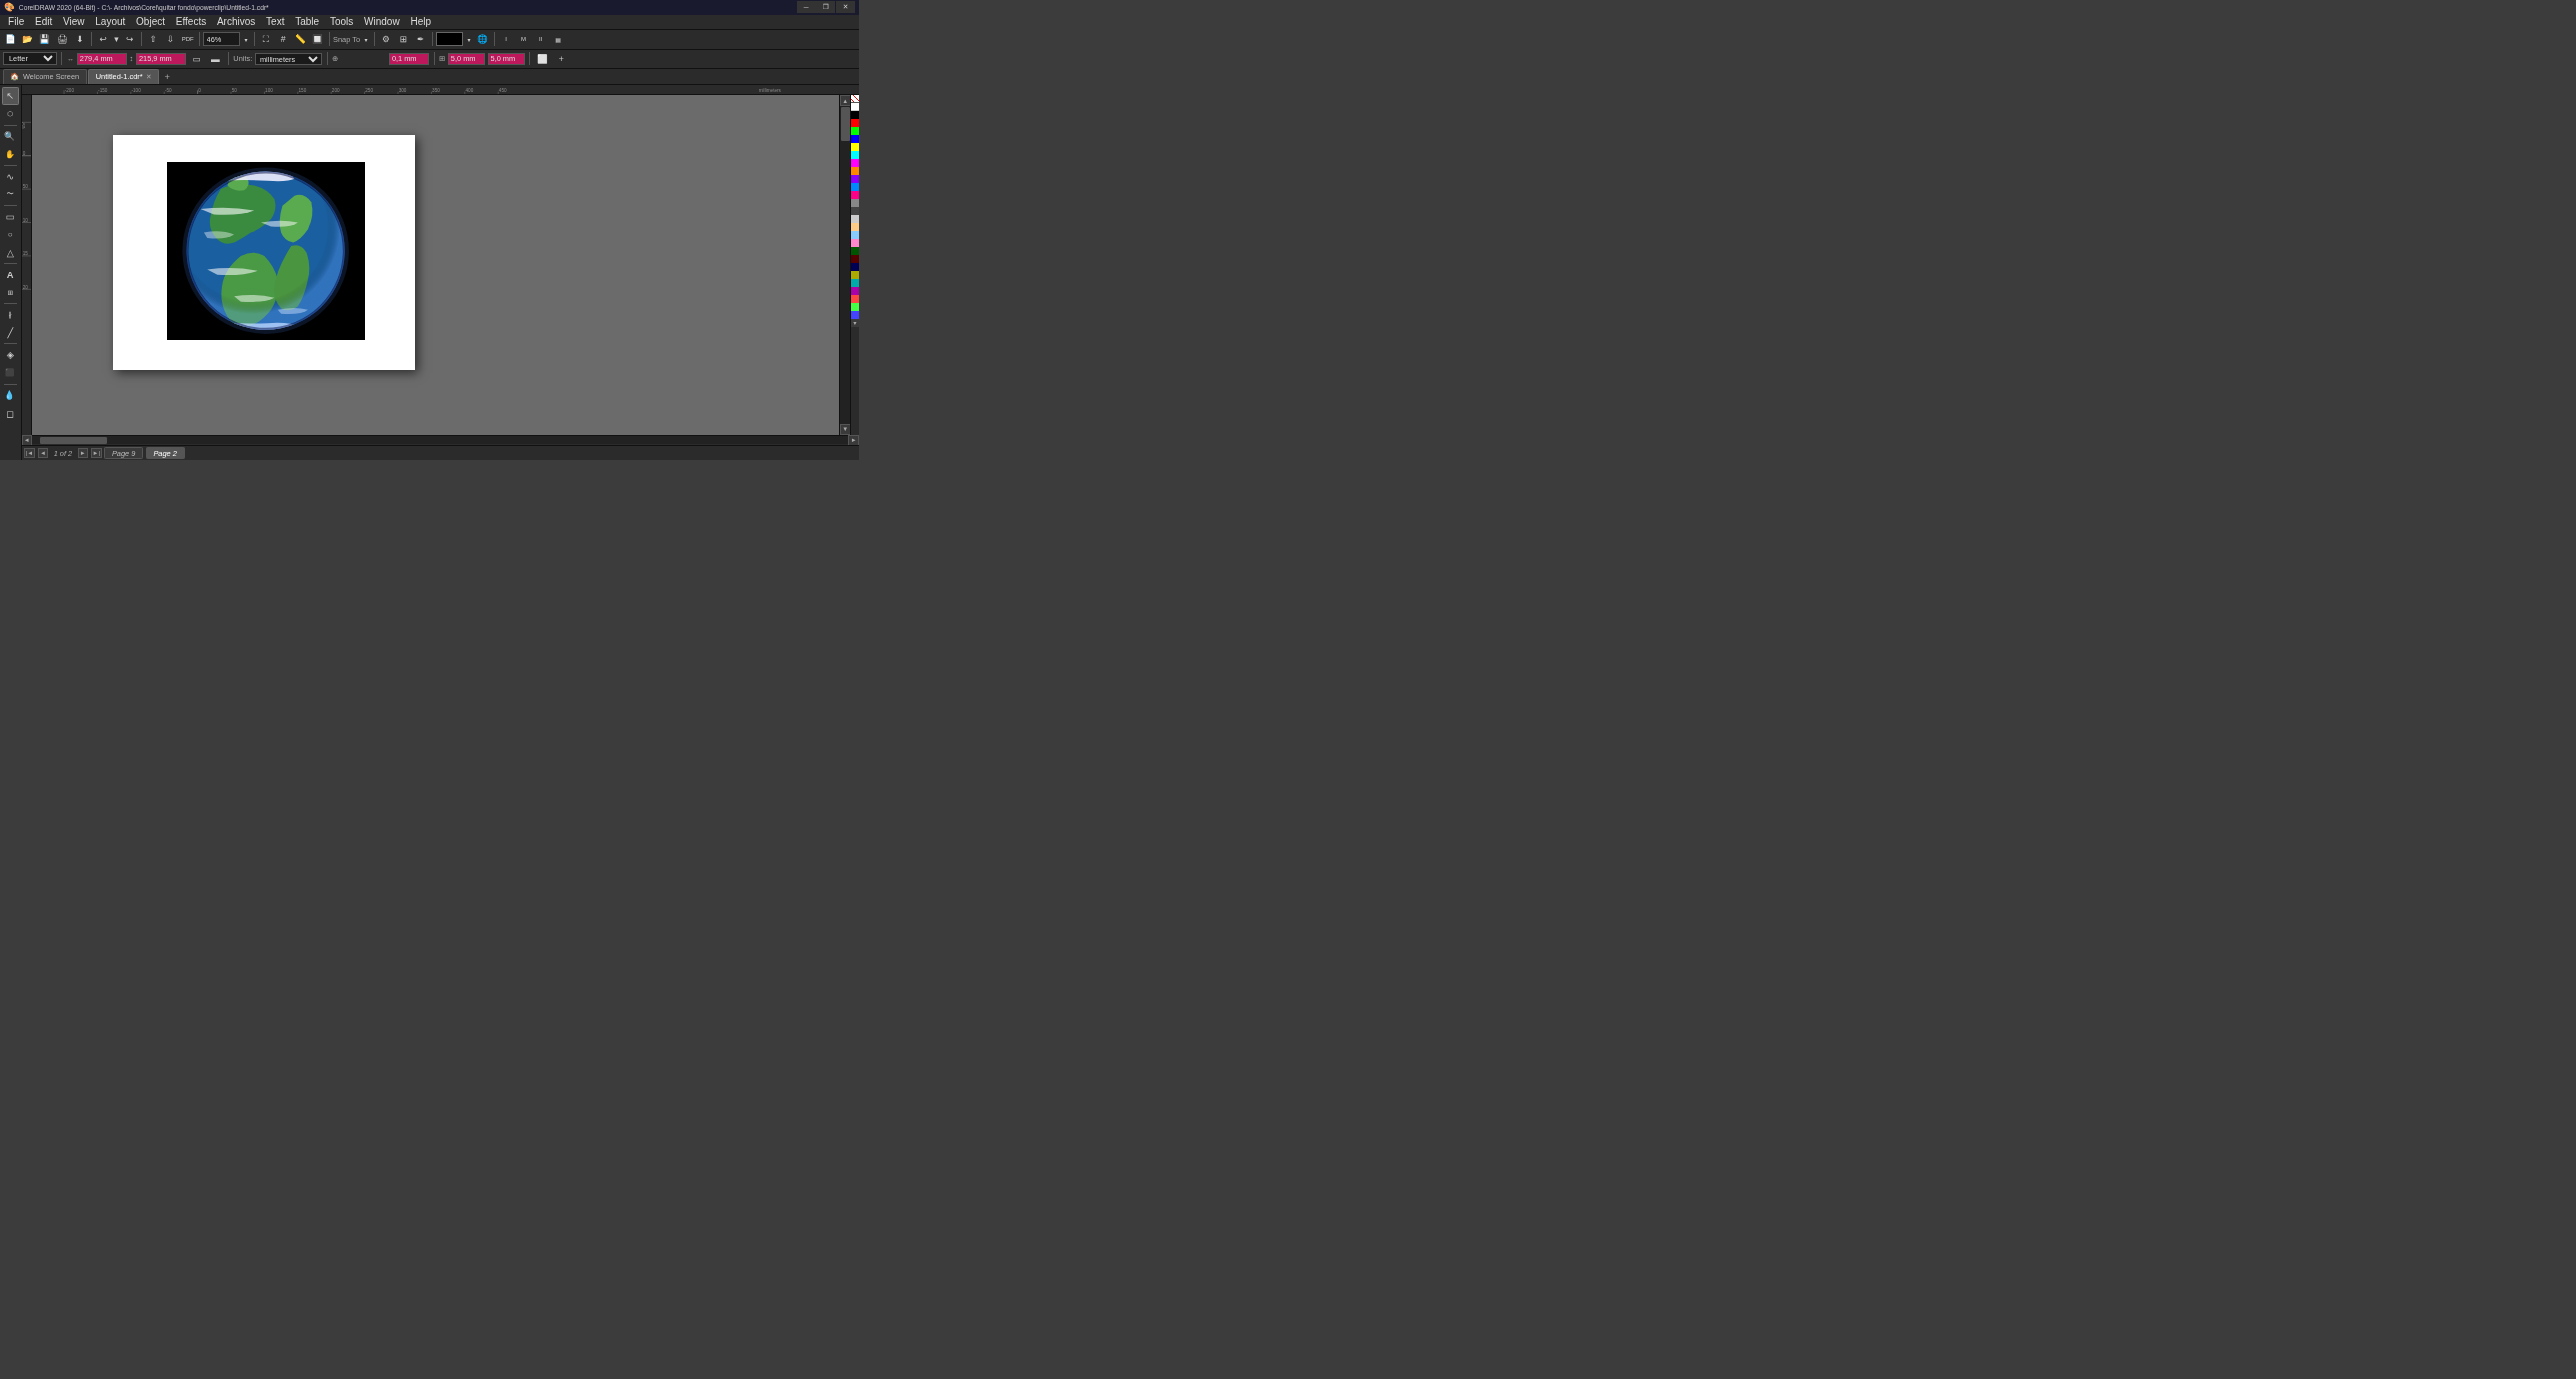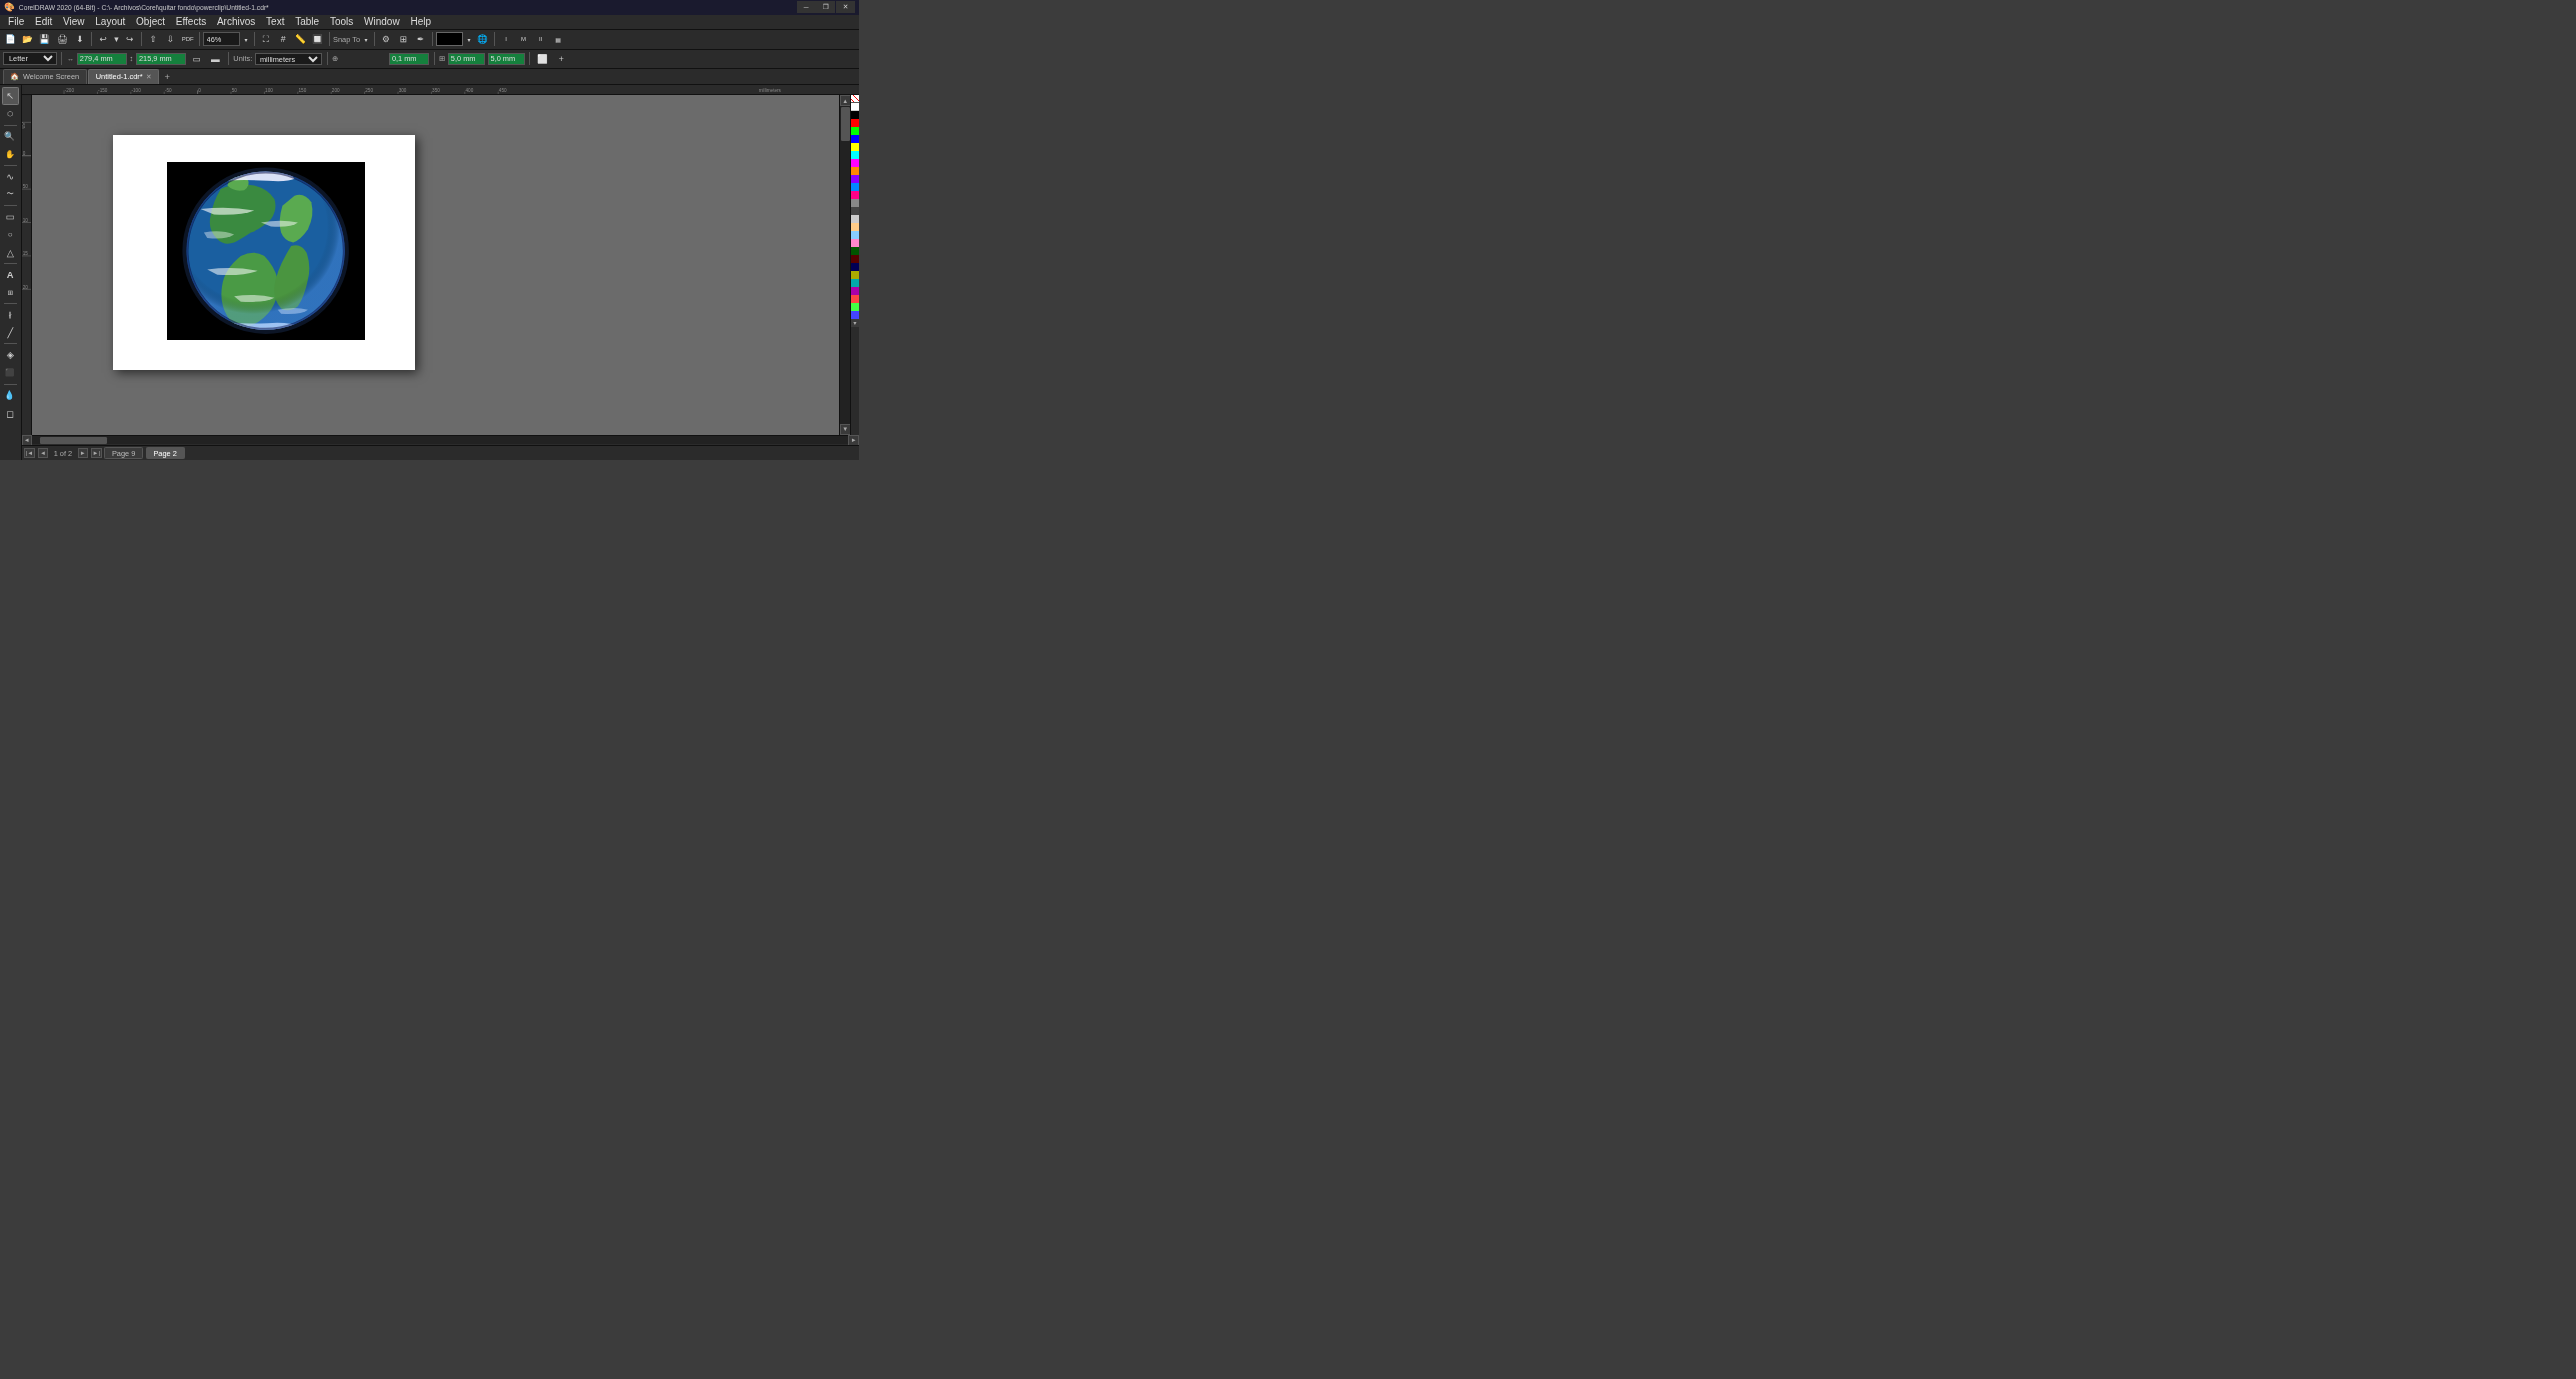--- a/index.html
+++ b/index.html
@@ -84,21 +84,21 @@
       background: #2b2b2b;
       height: 19px;
       display: flex;
       align-items: center;
       padding: 0 2.7px;
       gap: 2.7px;
       border-bottom: 0.7px solid #111;
     }
     .tb2-label { color: #aaa; font-size: 7.4px; }
     .tb2-input {
-      background: #15803d;
+      background: #be185d;
       border: 0.7px solid #555;
       color: #ddd;
       height: 12px;
       font-size: 7.4px;
       padding: 0 2px;
       width: 50px;
     }
     .tb2-select {
       background: #1a1a1a;
       border: 0.7px solid #555;
@@ -188,20 +188,21 @@
 
     
     #page-tabs {
       height: 14.8px;
       background: #2b2b2b;
       display: flex;
       align-items: center;
       padding: 0 2.7px;
       gap: 2.7px;
       border-top: 0.7px solid #111;
+      font-style: italic;
     }
     .page-nav-btn { width: 10.7px; height: 10.7px; background: #3a3a3a; border: 0.7px solid #555; color: #aaa; display: flex; align-items: center; justify-content: center; font-size: 6px; cursor: pointer; }
     .page-info { font-size: 7.4px; color: #aaa; margin: 0 2.7px; }
     .page-tab {
       padding: 1.3px 6.7px;
       height: 12px;
       background: #3a3a3a;
       border: 0.7px solid #555;
       border-radius: 1.3px;
       cursor: pointer;

